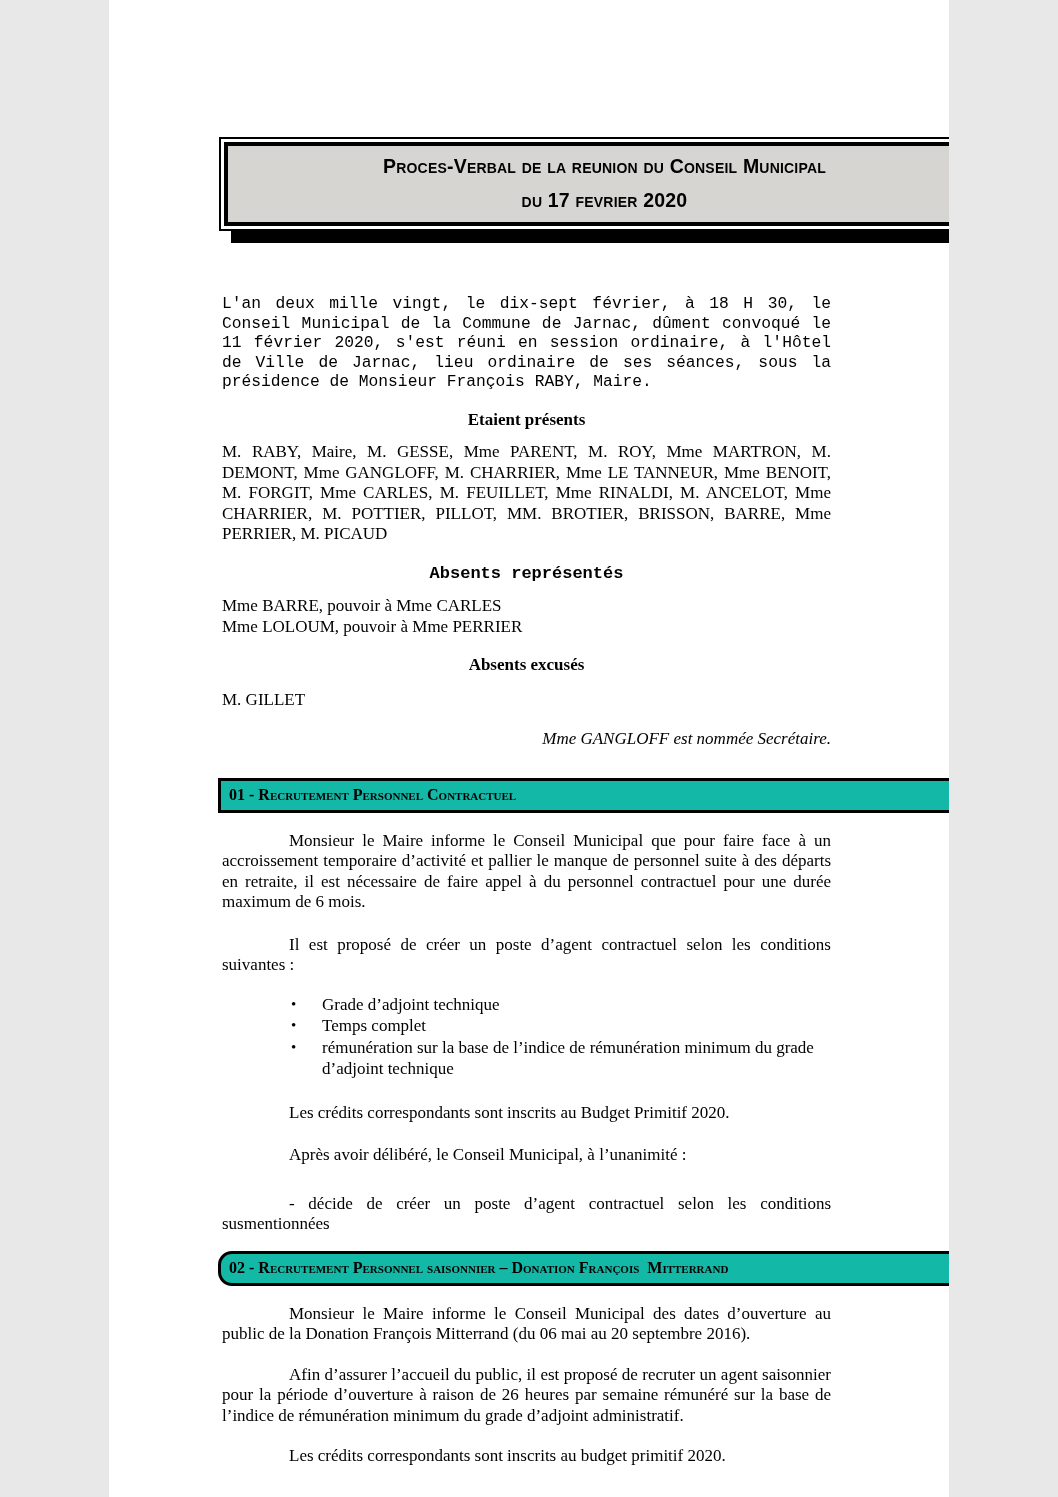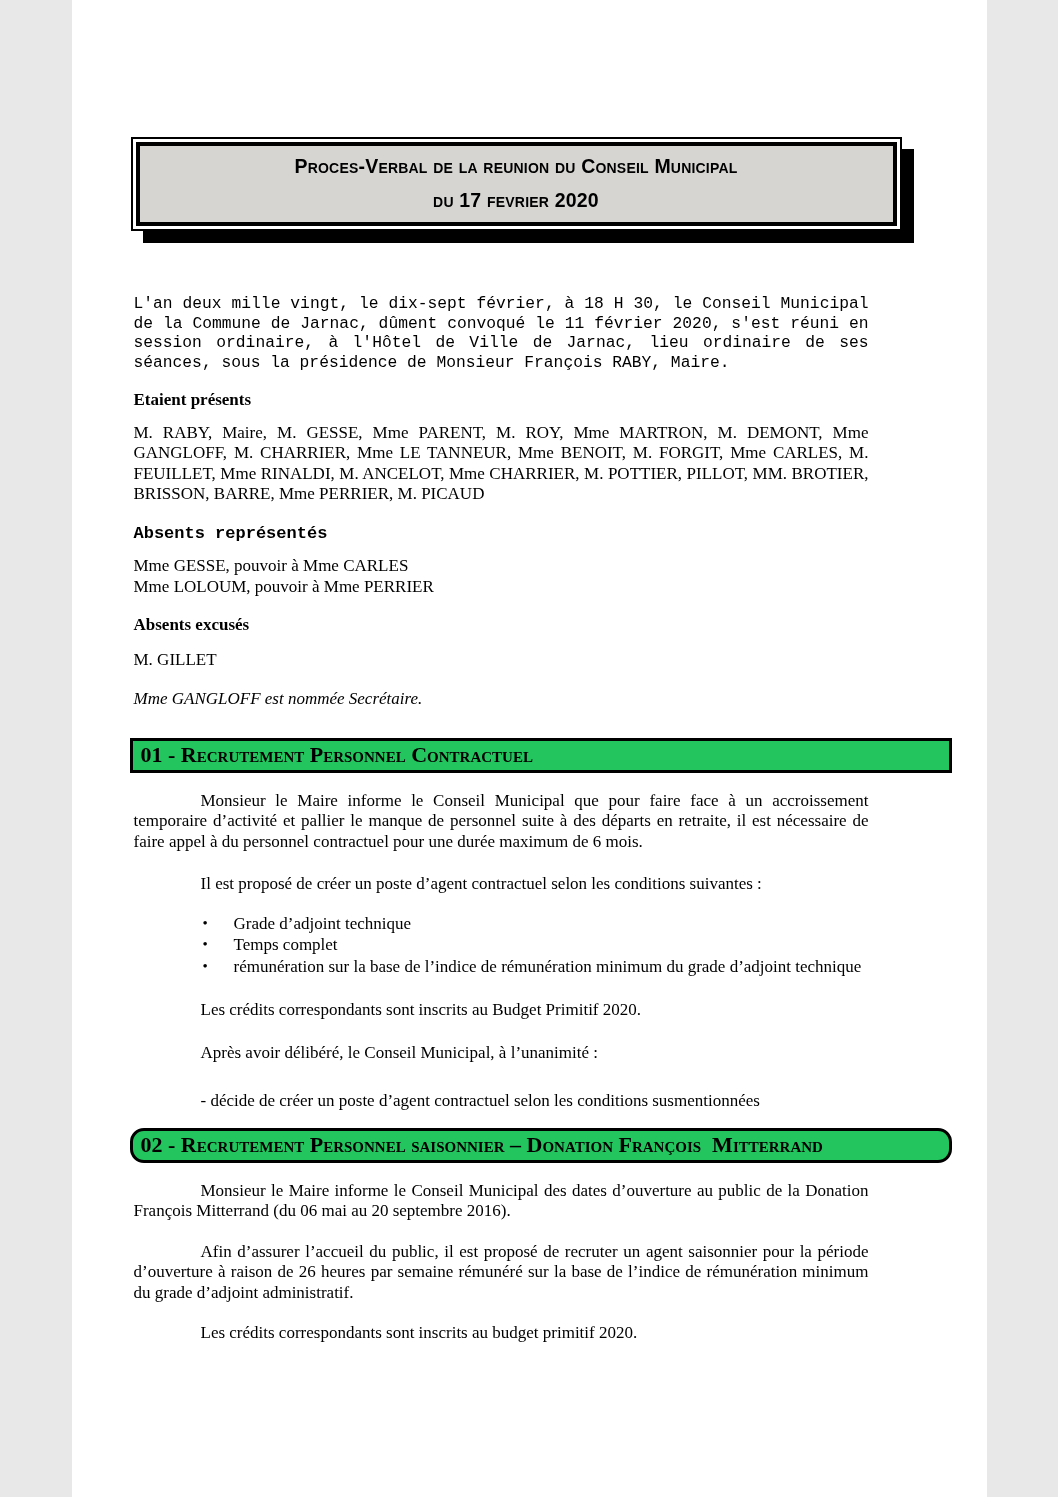--- a/index.html
+++ b/index.html
@@ -1,27 +1,27 @@
 <!DOCTYPE html>
 <html><head>
 <meta charset="utf-8">
 <style>
   * { margin:0; padding:0; box-sizing:border-box; }
   html,body { background:#e8e8e8; }
   .page {
     position:relative;
-    width:915px; height:1497px;
+    width:840px; height:1497px;
     margin:0 auto;
     background:#ffffff;
     color:#000;
     font-family:"Liberation Serif", serif;
     font-size:17px;
     line-height:20.5px;
     overflow:hidden;
-    padding:137px 118px 0 62px;
+    padding:137px 118px 0 113px;
   }
 
   
   .title-outer {
     width:771px;
     margin-left:-3px;
     border:2px solid #000;
     padding:3px;
     background:#fff;
     box-shadow:12px 12px 0 0 #000;
@@ -46,41 +46,41 @@
   .preamble {
     margin-top:63px;
     font-family:"Liberation Mono", monospace;
     font-size:16.3px;
     line-height:19.6px;
     text-align:justify;
   }
 
   
   .center-heading {
-    text-align:left;
+    text-align:center;
     font-weight:bold;
     font-size:17px;
   }
 
   .justified { text-align:justify; }
 
   .plain-line { line-height:20.5px; }
 
   .italic-note { font-style:italic; }
 
   
   .section-heading {
     width:822px;
     margin-left:-4px;
     border:3px solid #000;
-    background:#22c55e;
+    background:#14b8a6;
     padding:3px 8px 5px 8px;
     font-weight:bold;
     font-variant:small-caps;
-    font-size:22px;
+    font-size:16px;
     line-height:21px;
     white-space:pre-wrap;
   }
 
   
   .para-indent {
     text-indent:67px;
     text-align:justify;
   }
 
@@ -110,28 +110,28 @@
     </div>
   </div>
 
   <p class="preamble">L'an deux mille vingt, le dix-sept février, à 18 H 30, le Conseil Municipal de la Commune de Jarnac, dûment convoqué le 11 février 2020, s'est réuni en session ordinaire, à l'Hôtel de Ville de Jarnac, lieu ordinaire de ses séances, sous la présidence de Monsieur François RABY, Maire.</p>
 
   <h3 class="center-heading" style="margin-top:18px;">Etaient présents</h3>
   <p class="justified" style="margin-top:12px;">M. RABY, Maire, M. GESSE, Mme PARENT, M. ROY, Mme MARTRON, M. DEMONT, Mme GANGLOFF, M. CHARRIER, Mme LE TANNEUR, Mme BENOIT, M. FORGIT, Mme CARLES, M. FEUILLET, Mme RINALDI, M. ANCELOT, Mme CHARRIER, M. POTTIER, PILLOT, MM. BROTIER, BRISSON,  BARRE, Mme PERRIER, M. PICAUD</p>
 
   <h3 class="center-heading" style="margin-top:19px;font-family:Liberation Mono, monospace;">Absents représentés</h3>
   <div style="margin-top:12px;">
-    <div class="plain-line">Mme GESSE, pouvoir à Mme CARLES</div>
+    <div class="plain-line">Mme BARRE, pouvoir à Mme CARLES</div>
     <div class="plain-line">Mme LOLOUM, pouvoir à Mme PERRIER</div>
   </div>
 
   <h3 class="center-heading" style="margin-top:18px;">Absents excusés</h3>
   <p style="margin-top:14px;">M. GILLET</p>
 
-  <p class="italic-note" style="margin-top:19px;">Mme GANGLOFF est nommée Secrétaire.</p>
+  <p class="italic-note" style="margin-top:19px;text-align:right;">Mme GANGLOFF est nommée Secrétaire.</p>
 
   <div class="section-heading" style="margin-top:28px;">01 - Recrutement Personnel Contractuel</div>
 
   <p class="para-indent" style="margin-top:18px;">Monsieur le Maire informe le Conseil Municipal que pour faire face à un accroissement temporaire d’activité et pallier le manque de personnel suite à des départs en retraite, il est nécessaire de faire appel à du personnel contractuel pour une durée maximum de 6 mois.</p>
   <p class="para-indent" style="margin-top:22px;">Il est proposé de créer un poste d’agent contractuel selon les conditions suivantes :</p>
 
   <ul class="bullet-list" style="margin-top:18px;">
     <li class="bullet-item">
       <span class="bullet-marker">•</span>
       <span>Grade d’adjoint technique</span>

